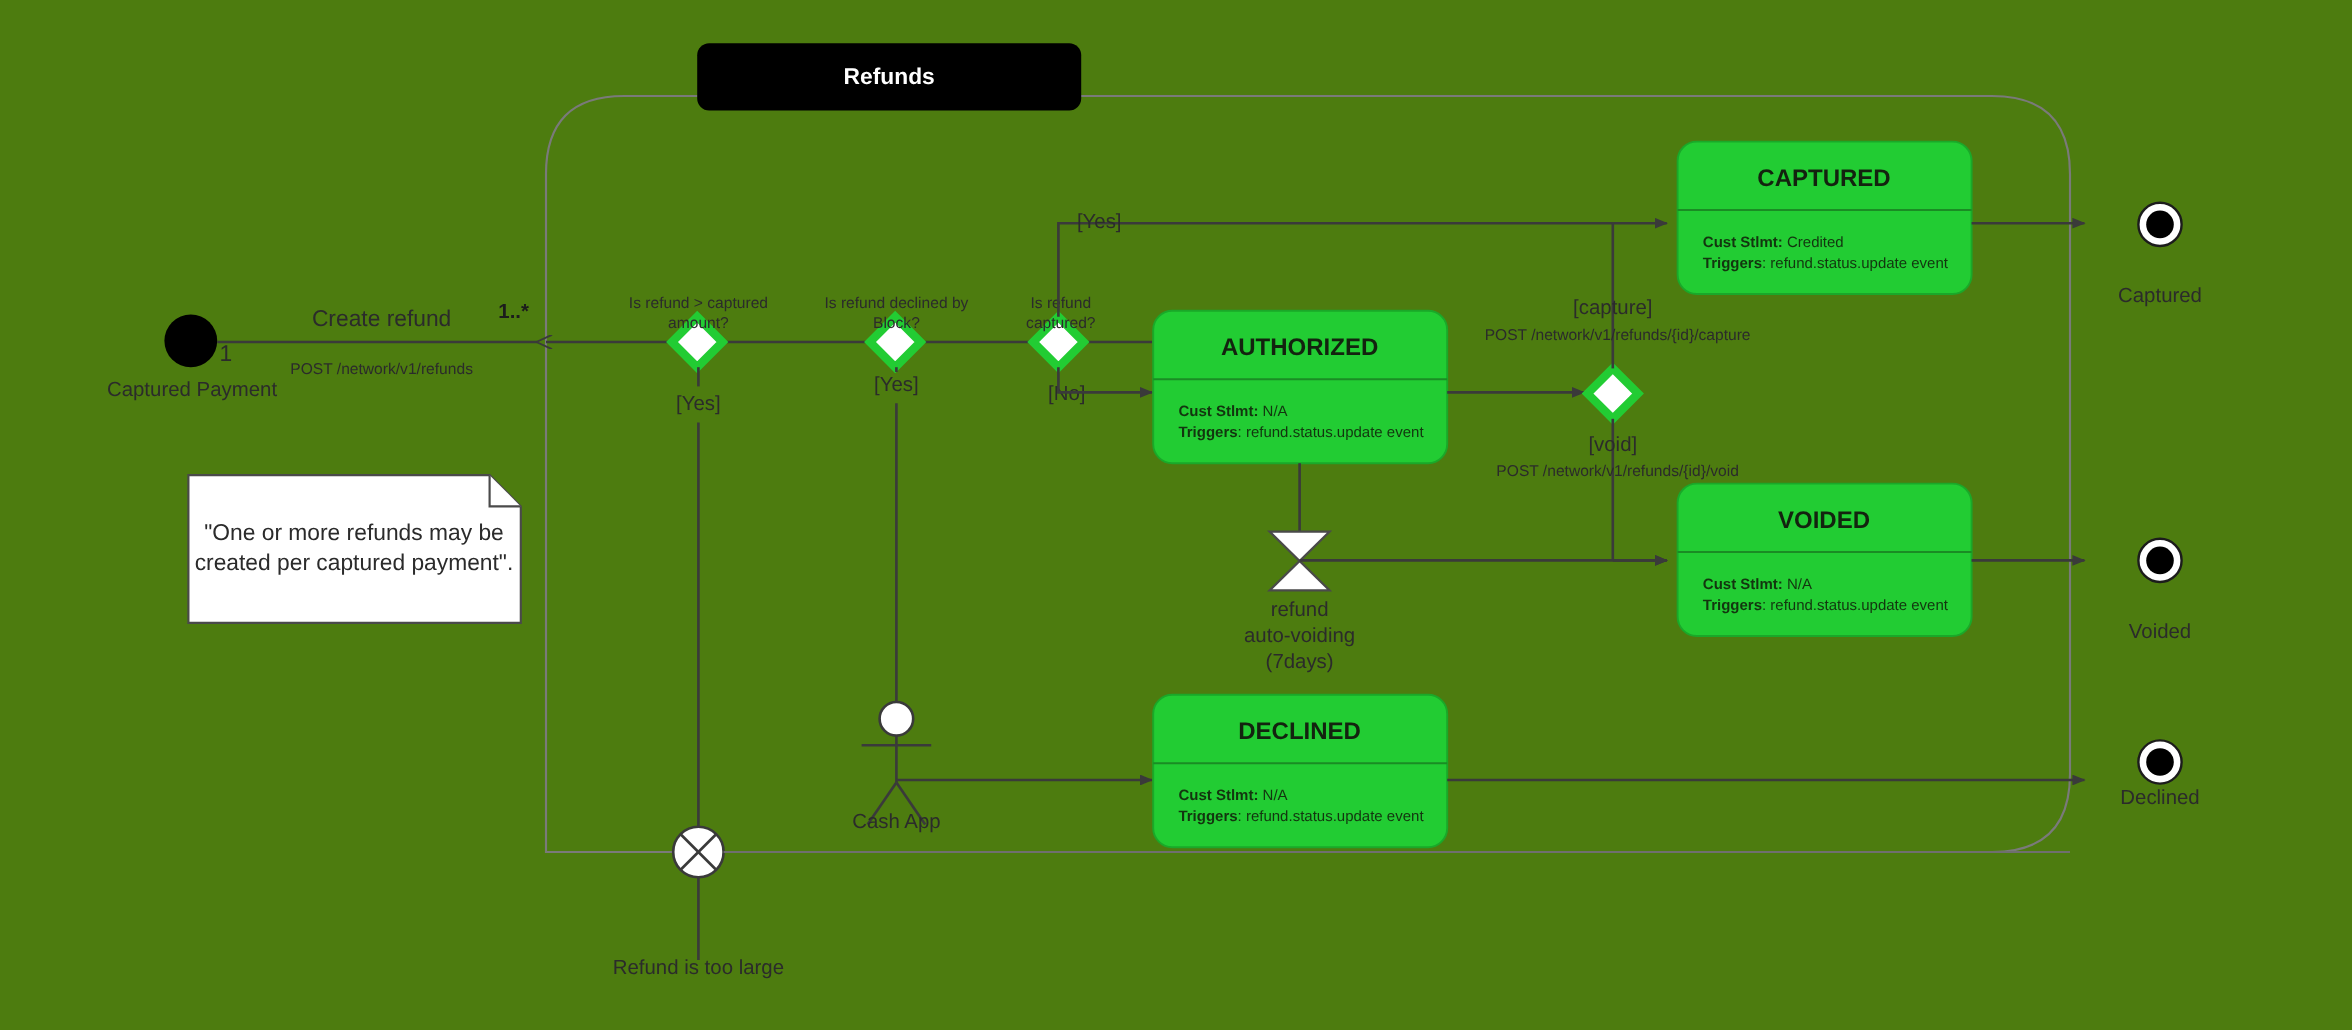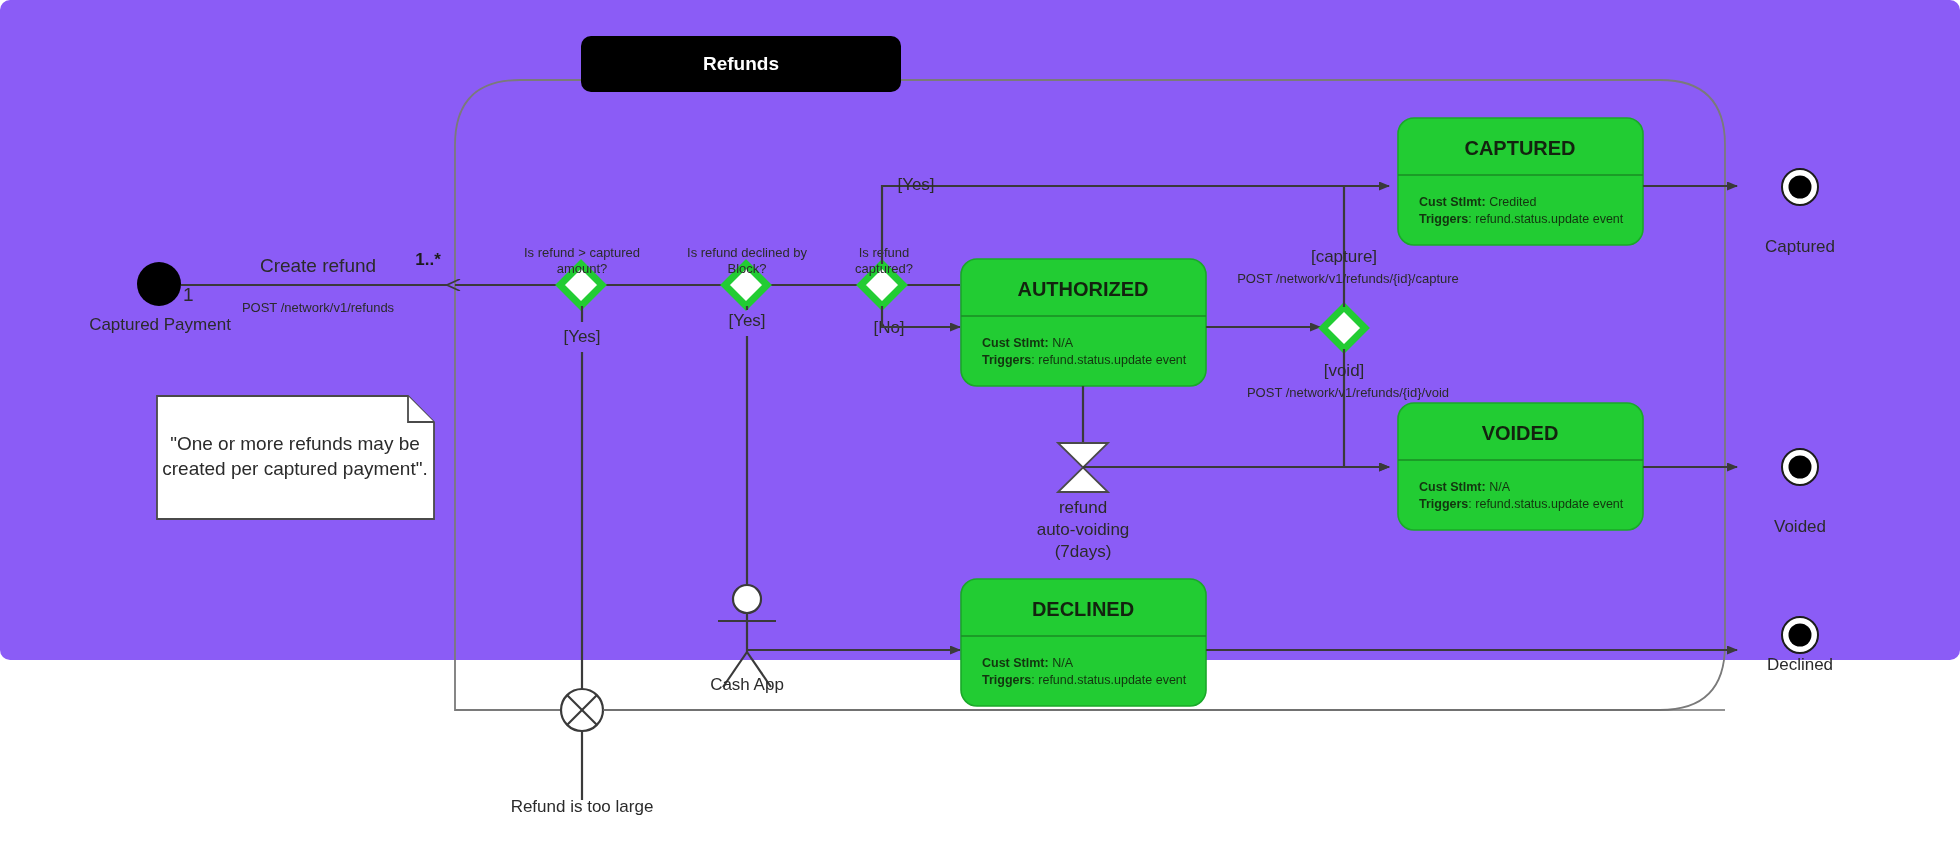--- a/index.html
+++ b/index.html
@@ -1,18 +1,18 @@
 <!DOCTYPE html>
 <html><head>
 <meta charset="utf-8">
 <style>
   html,body{margin:0;padding:0;background:#ffffff;}
   body{width:1960px;height:858px;overflow:hidden;
        font-family:"Liberation Sans","DejaVu Sans",sans-serif;}
-  #stage{position:relative;width:1960px;height:660px;background:#8b5cf6;border-radius:10px;}
+  #stage{position:relative;width:1960px;height:858px;background:#4d7c0f;}
   svg{display:block;}
   .edge{fill:none;stroke:#3a3a3a;stroke-width:2.2;}
   .edge-thin{fill:none;stroke:#6f6f6f;stroke-width:1.6;}
   .frame{fill:none;stroke:#7a7a7a;stroke-width:1.8;}
   .diamond{fill:#ffffff;stroke:#22cc33;stroke-width:7;}
   .state-box{fill:#22cc33;stroke:#1aa829;stroke-width:1.6;}
   .state-div{stroke:#1a8c24;stroke-width:1.6;}
   .note-box{fill:#ffffff;stroke:#4a4a4a;stroke-width:1.8;}
   .shape-line{fill:#ffffff;stroke:#4a4a4a;stroke-width:1.8;}
   .term{fill:#000000;}

